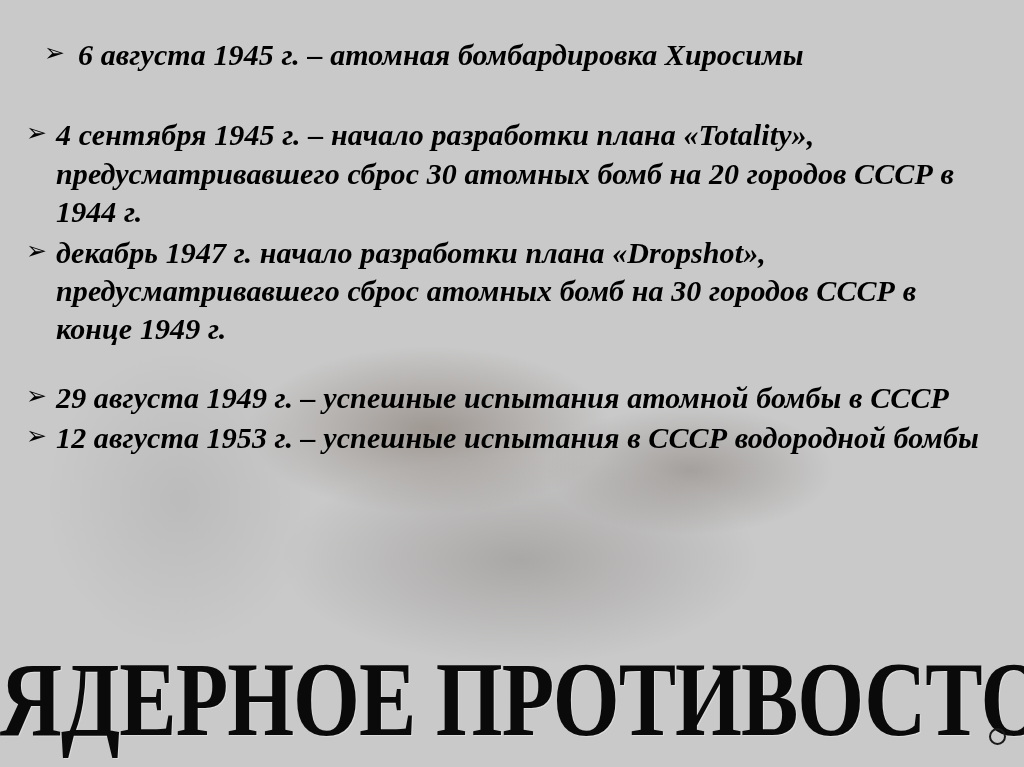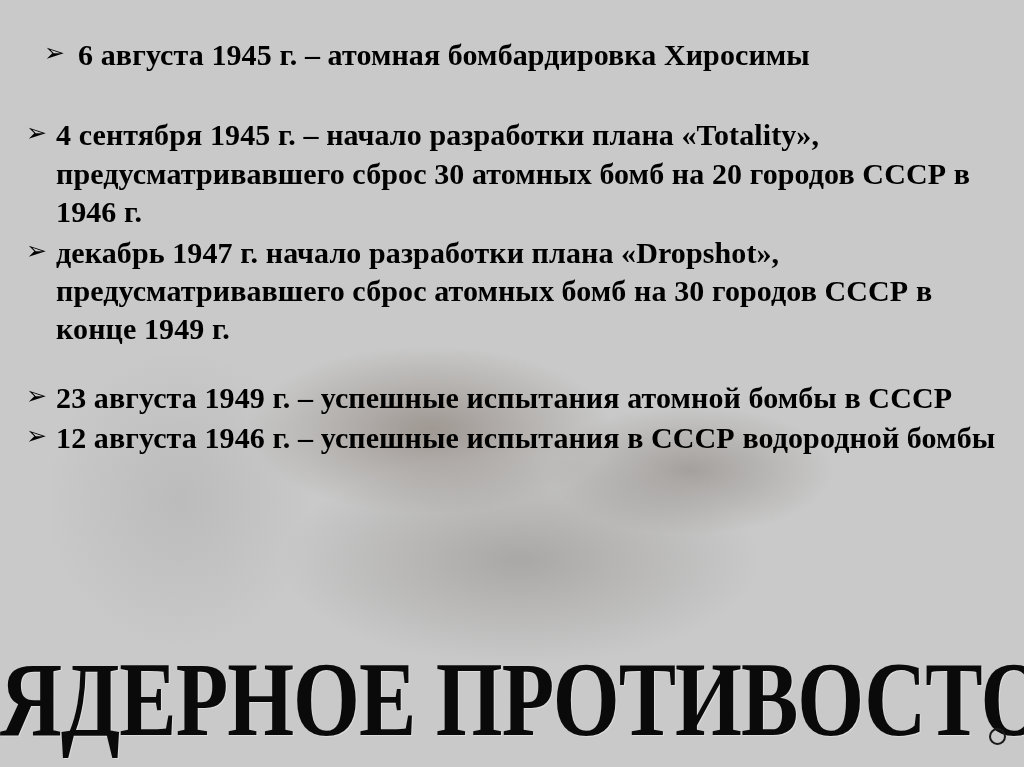--- a/index.html
+++ b/index.html
@@ -50,20 +50,21 @@
   }
   .bullet .marker {
     flex: 0 0 auto;
     font-size: 25px;
     line-height: 1.35;
     padding-right: 9px;
     font-family: "DejaVu Sans", sans-serif;
   }
   .bullet .text {
     flex: 1 1 auto;
+    font-style: italic;
   }
   
   .bullet.indent {
     padding-left: 18px;
   }
   .bullet.indent .marker {
     padding-right: 13px;
   }
   .gap-lg { height: 42px; }
   .gap-md { height: 30px; }
@@ -111,42 +112,42 @@
 
     <div class="bullet indent">
       <span class="marker">➢</span>
       <span class="text">6 августа 1945 г. – атомная бомбардировка Хиросимы</span>
     </div>
 
     <div class="gap-lg"></div>
 
     <div class="bullet">
       <span class="marker">➢</span>
-      <span class="text">4 сентября 1945 г. – начало разработки плана «Totality», предусматривавшего сброс 30 атомных бомб на 20 городов СССР в 1946 г.</span>
+      <span class="text">4 сентября 1945 г. – начало разработки плана «Totality», предусматривавшего сброс 30 атомных бомб на 20 городов СССР в 1944 г.</span>
     </div>
 
     <div class="gap-sm"></div>
 
     <div class="bullet">
       <span class="marker">➢</span>
       <span class="text">декабрь 1947 г. начало разработки плана «Dropshot», предусматривавшего сброс атомных бомб на 30 городов СССР в конце 1949 г.</span>
     </div>
 
     <div class="gap-md"></div>
 
     <div class="bullet">
       <span class="marker">➢</span>
-      <span class="text">23 августа 1949 г. – успешные испытания  атомной бомбы в СССР</span>
+      <span class="text">29 августа 1949 г. – успешные испытания  атомной бомбы в СССР</span>
     </div>
 
     <div class="gap-sm"></div>
 
     <div class="bullet">
       <span class="marker">➢</span>
-      <span class="text">12 августа 1946 г. – успешные испытания в СССР водородной бомбы</span>
+      <span class="text">12 августа 1953 г. – успешные испытания в СССР водородной бомбы</span>
     </div>
 
   </div>
 
   <div class="title-wrap">
     <div class="big-title">ЯДЕРНОЕ ПРОТИВОСТОЯНИЕ</div>
     <div class="title-dot"></div>
   </div>
 
 </div>

